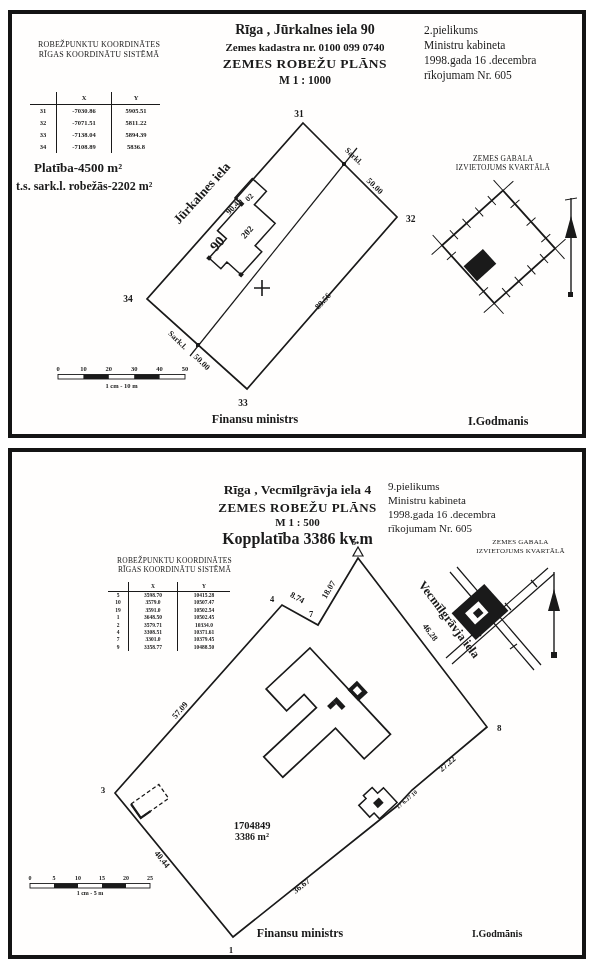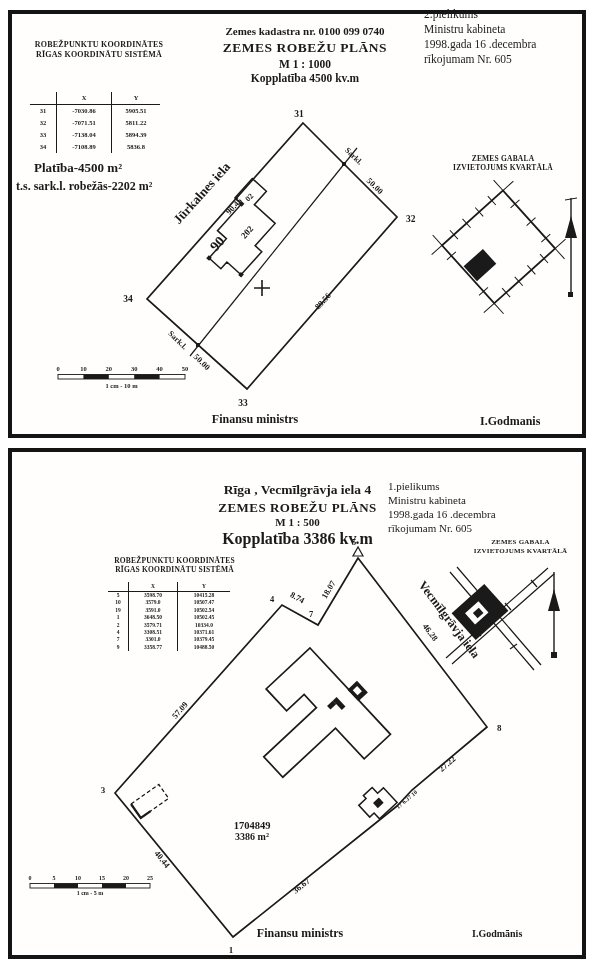--- a/index.html
+++ b/index.html
@@ -18,21 +18,21 @@
   .t1 .trow{height:12px;line-height:12px;font-size:6.5px}
   .t1 .c1{width:26px;text-align:center}
   .t1 .c2{width:54px;text-align:center;border-left:1.3px solid #1a1a1a}
   .t1 .c3{width:48px;text-align:center;border-left:1.3px solid #1a1a1a}
   .t1 .thead{border-bottom:1.7px solid #1a1a1a}
   .t2 .trow{height:7.4px;line-height:7.4px;font-size:5.5px}
   .t2 .c1{width:20px;text-align:center}
   .t2 .c2{width:48px;text-align:center;border-left:1.2px solid #1a1a1a}
   .t2 .c3{width:52px;text-align:center;border-left:1.2px solid #1a1a1a}
   .t2 .thead{border-bottom:1.5px solid #1a1a1a;height:9px;line-height:9px}
-  .small-caps-title{font-weight:bold;letter-spacing:.2px;text-align:center}
+  .small-caps-title{font-weight:normal;letter-spacing:.2px;text-align:center}
 </style>
 </head>
 <body>
 
 <div class="page">
 
   <div class="panel" style="left:8px;top:10px;width:578px;height:428px"></div>
   <div class="panel" style="left:8px;top:448px;width:578px;height:511px"></div>
 
   <svg width="600" height="966" viewBox="0 0 600 966">
@@ -198,50 +198,50 @@
         <div class="c1">34</div>
         <div class="c2">-7108.89</div>
         <div class="c3">5836.8</div>
       </div>
   </div>
 
   <div class="abs b" style="left:34px;top:160px;font-size:13px">Platība-4500 m²</div>
   <div class="abs b" style="left:16px;top:179px;font-size:12px">t.s. sark.l. robežās-2202 m²</div>
 
   <div class="abs c" style="left:165px;top:22px;width:280px">
+    <div class="b" style="font-size:14px">Rīga , Jūrkalnes iela 90</div>
     <div class="b" style="font-size:11px;margin-top:3px">Zemes kadastra nr. 0100 099 0740</div>
     <div class="b" style="font-size:13.5px;letter-spacing:.5px;margin-top:3px">ZEMES ROBEŽU PLĀNS</div>
     <div class="b" style="font-size:11.5px;margin-top:2px">M 1 : 1000</div>
-    <div class="b" style="font-size:11.5px;margin-top:2px">Kopplatība 4500 kv.m</div>
-  </div>
-
-  <div class="abs" style="left:424px;top:8px;width:158px;font-size:11.5px">
+  </div>
+
+  <div class="abs" style="left:424px;top:24px;width:158px;font-size:11.5px">
     <div>2.pielikums</div>
     <div style="margin-top:3px">Ministru kabineta</div>
     <div style="margin-top:3px">1998.gada  16 .decembra</div>
     <div style="margin-top:3px">rīkojumam Nr. 605</div>
   </div>
 
   <div class="abs small-caps-title" style="left:428px;top:154px;width:150px;font-size:7.5px;line-height:9px">
     <div>ZEMES GABALA</div>
     <div>IZVIETOJUMS KVARTĀLĀ</div>
   </div>
 
   <div class="abs c b" style="left:180px;top:412px;width:150px;font-size:12px">Finansu ministrs</div>
-  <div class="abs b" style="left:480px;top:414px;width:110px;font-size:12px">I.Godmanis</div>
+  <div class="abs b" style="left:468px;top:414px;width:110px;font-size:12px">I.Godmanis</div>
 
   <div class="abs c" style="left:155px;top:482px;width:285px">
     <div class="b" style="font-size:13.5px">Rīga , Vecmīlgrāvja iela 4</div>
     <div class="b" style="font-size:13px;letter-spacing:.5px;margin-top:2px">ZEMES ROBEŽU PLĀNS</div>
     <div class="b" style="font-size:11px;margin-top:0">M 1 : 500</div>
     <div class="b" style="font-size:16px;margin-top:2px">Kopplatība 3386 kv.m</div>
   </div>
 
   <div class="abs" style="left:388px;top:480px;width:175px;font-size:11px">
-    <div>1.pielikums</div>
+    <div>9.pielikums</div>
     <div style="margin-top:2px">Ministru kabineta</div>
     <div style="margin-top:2px">1998.gada  16 .decembra</div>
     <div style="margin-top:2px">rīkojumam Nr. 605</div>
   </div>
 
   <div class="abs small-caps-title" style="left:448px;top:538px;width:145px;font-size:7px;line-height:8.5px">
     <div>ZEMES GABALA</div>
     <div>IZVIETOJUMS KVARTĀLĀ</div>
   </div>
 

